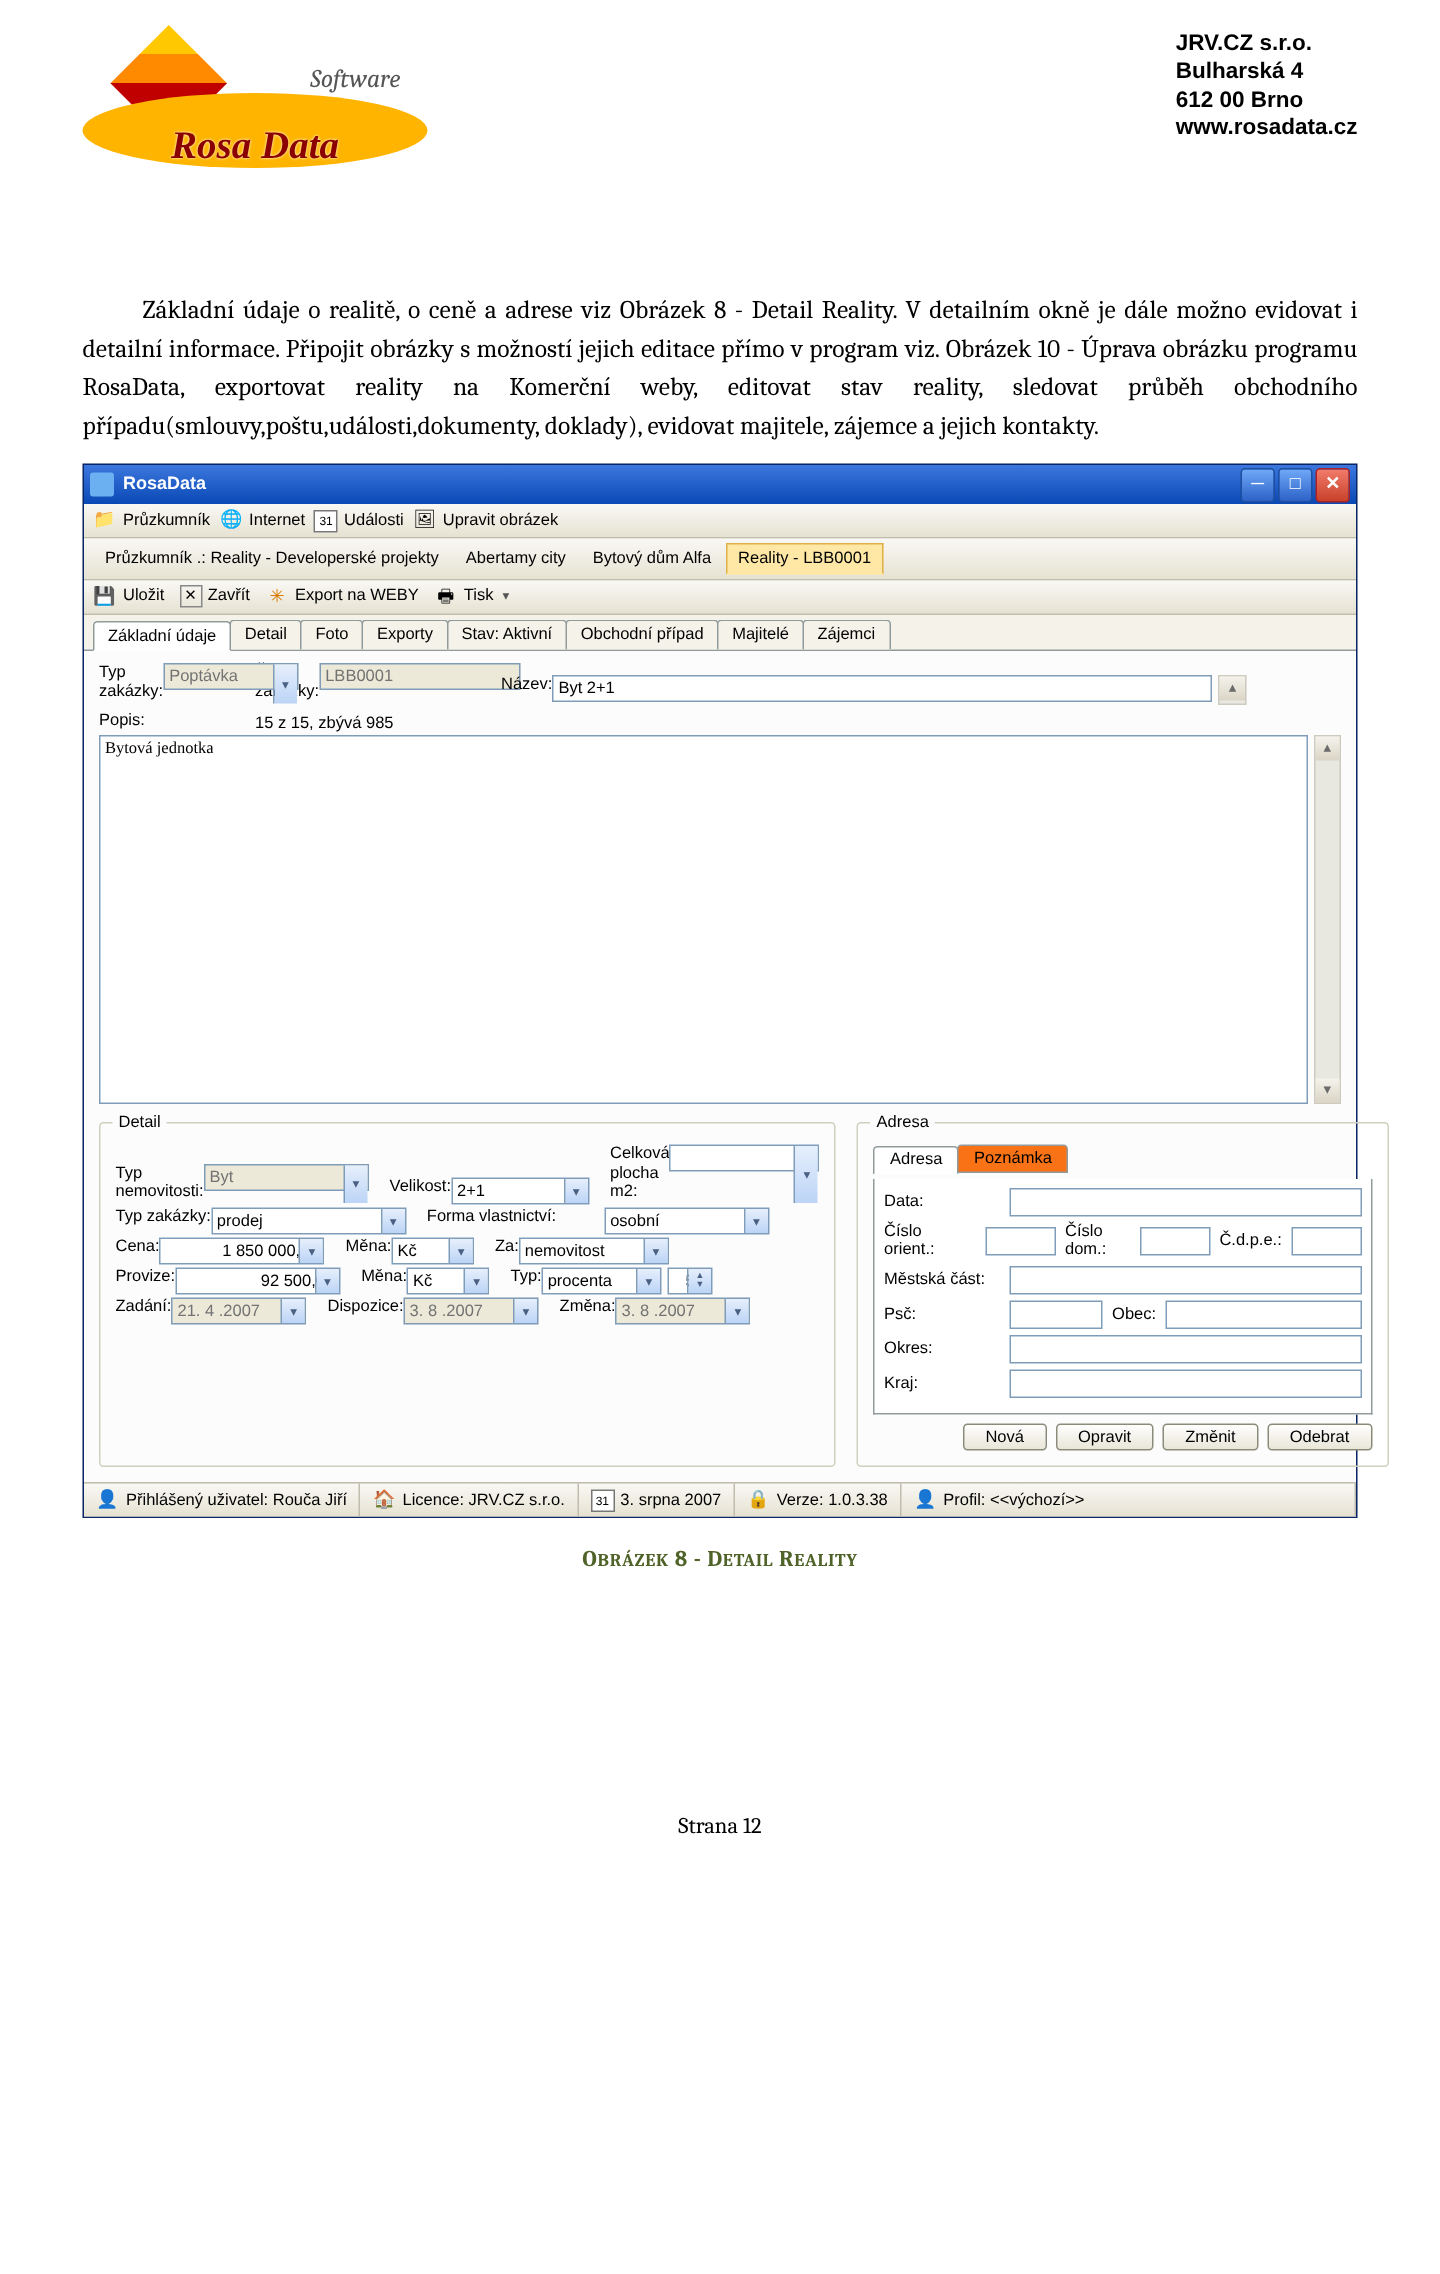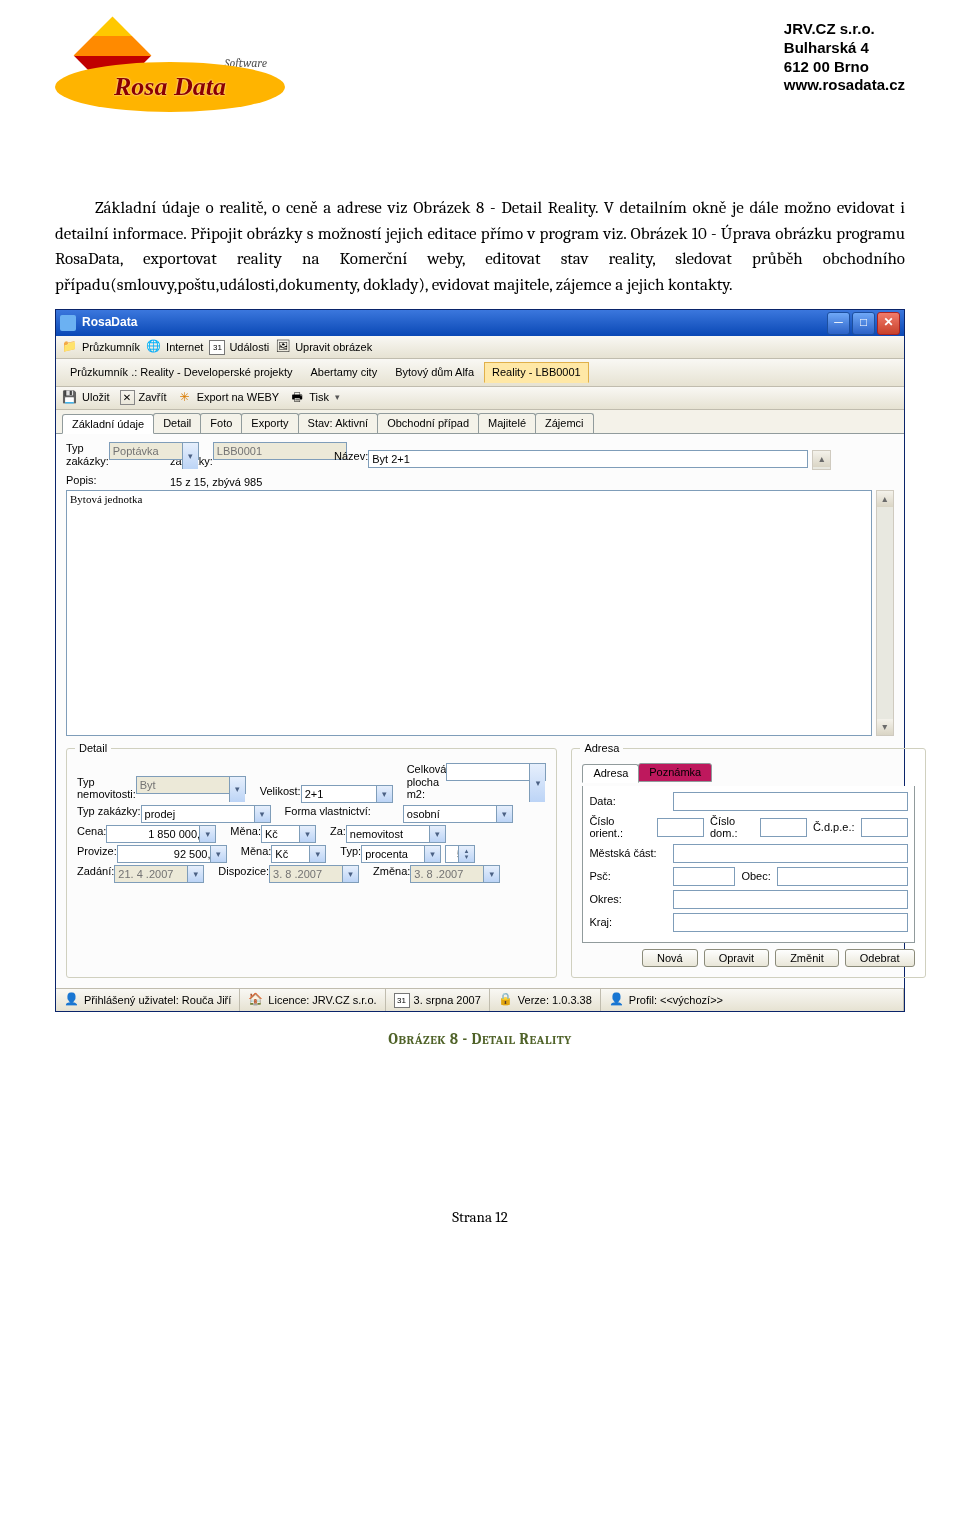--- a/index.html
+++ b/index.html
@@ -37,39 +37,38 @@
   }
   .logo-ellipse {
     position: absolute;
     left: 0;
     top: 42px;
     width: 230px;
     height: 50px;
     background: #ffb400;
     border-radius: 50% / 50%;
     display: flex;
-    align-items: center;
+    align-items: flex-end;
     justify-content: center;
   }
   .logo-text {
     font-family: Georgia, serif;
     font-size: 26px;
     font-style: italic;
     font-weight: bold;
     color: #8b0000;
     text-shadow: 0 0 2px #fff;
   }
   .logo-software {
     position: absolute;
     top: 24px;
     right: 8px;
-    font-size: 12px;
+    font-size: 17px;
     font-style: italic;
     color: #555;
-    margin-top: 12px;
   }
   .header-info {
     font-family: Arial, sans-serif;
     font-size: 15px;
     font-weight: bold;
     color: #000;
     line-height: 1.25;
   }
   .body-text {
     font-family: Cambria, Georgia, serif;
@@ -236,21 +235,21 @@
   }
   .groupbox .legend {
     position:absolute; top:-7px; left:8px; background:#fcfcfc; padding:0 4px; font-size:11px;
   }
   .groupbox-border {
     border:1px solid #d0d0bf;
     border-radius:3px;
   }
   .subtabs { display:flex; margin-bottom:4px; }
   .subtab {
-    padding:2px 10px; border:1px solid #919b9c; background:#be185d;
+    padding:2px 10px; border:1px solid #919b9c; background:#f97316;
     border-top-left-radius:3px;border-top-right-radius:3px; margin-right:-1px;
     font-size:11px;
   }
   .subtab.active { background:#fff; border-bottom:1px solid #fff; position:relative; top:1px; }
   .addr-body { border:1px solid #919b9c; border-top:none; padding:6px; background:#fff; }
   .addr-row { display:flex; align-items:center; gap:6px; margin-bottom:4px; font-size:11px;}
   .addr-row label { width:78px; }
   .addr-in { border:1px solid #7f9db9; height:17px; background:#fff; flex:1; min-width:40px; }
   .btnrow { display:flex; justify-content:flex-end; gap:6px; margin-top:6px; }
   .winbutton {

